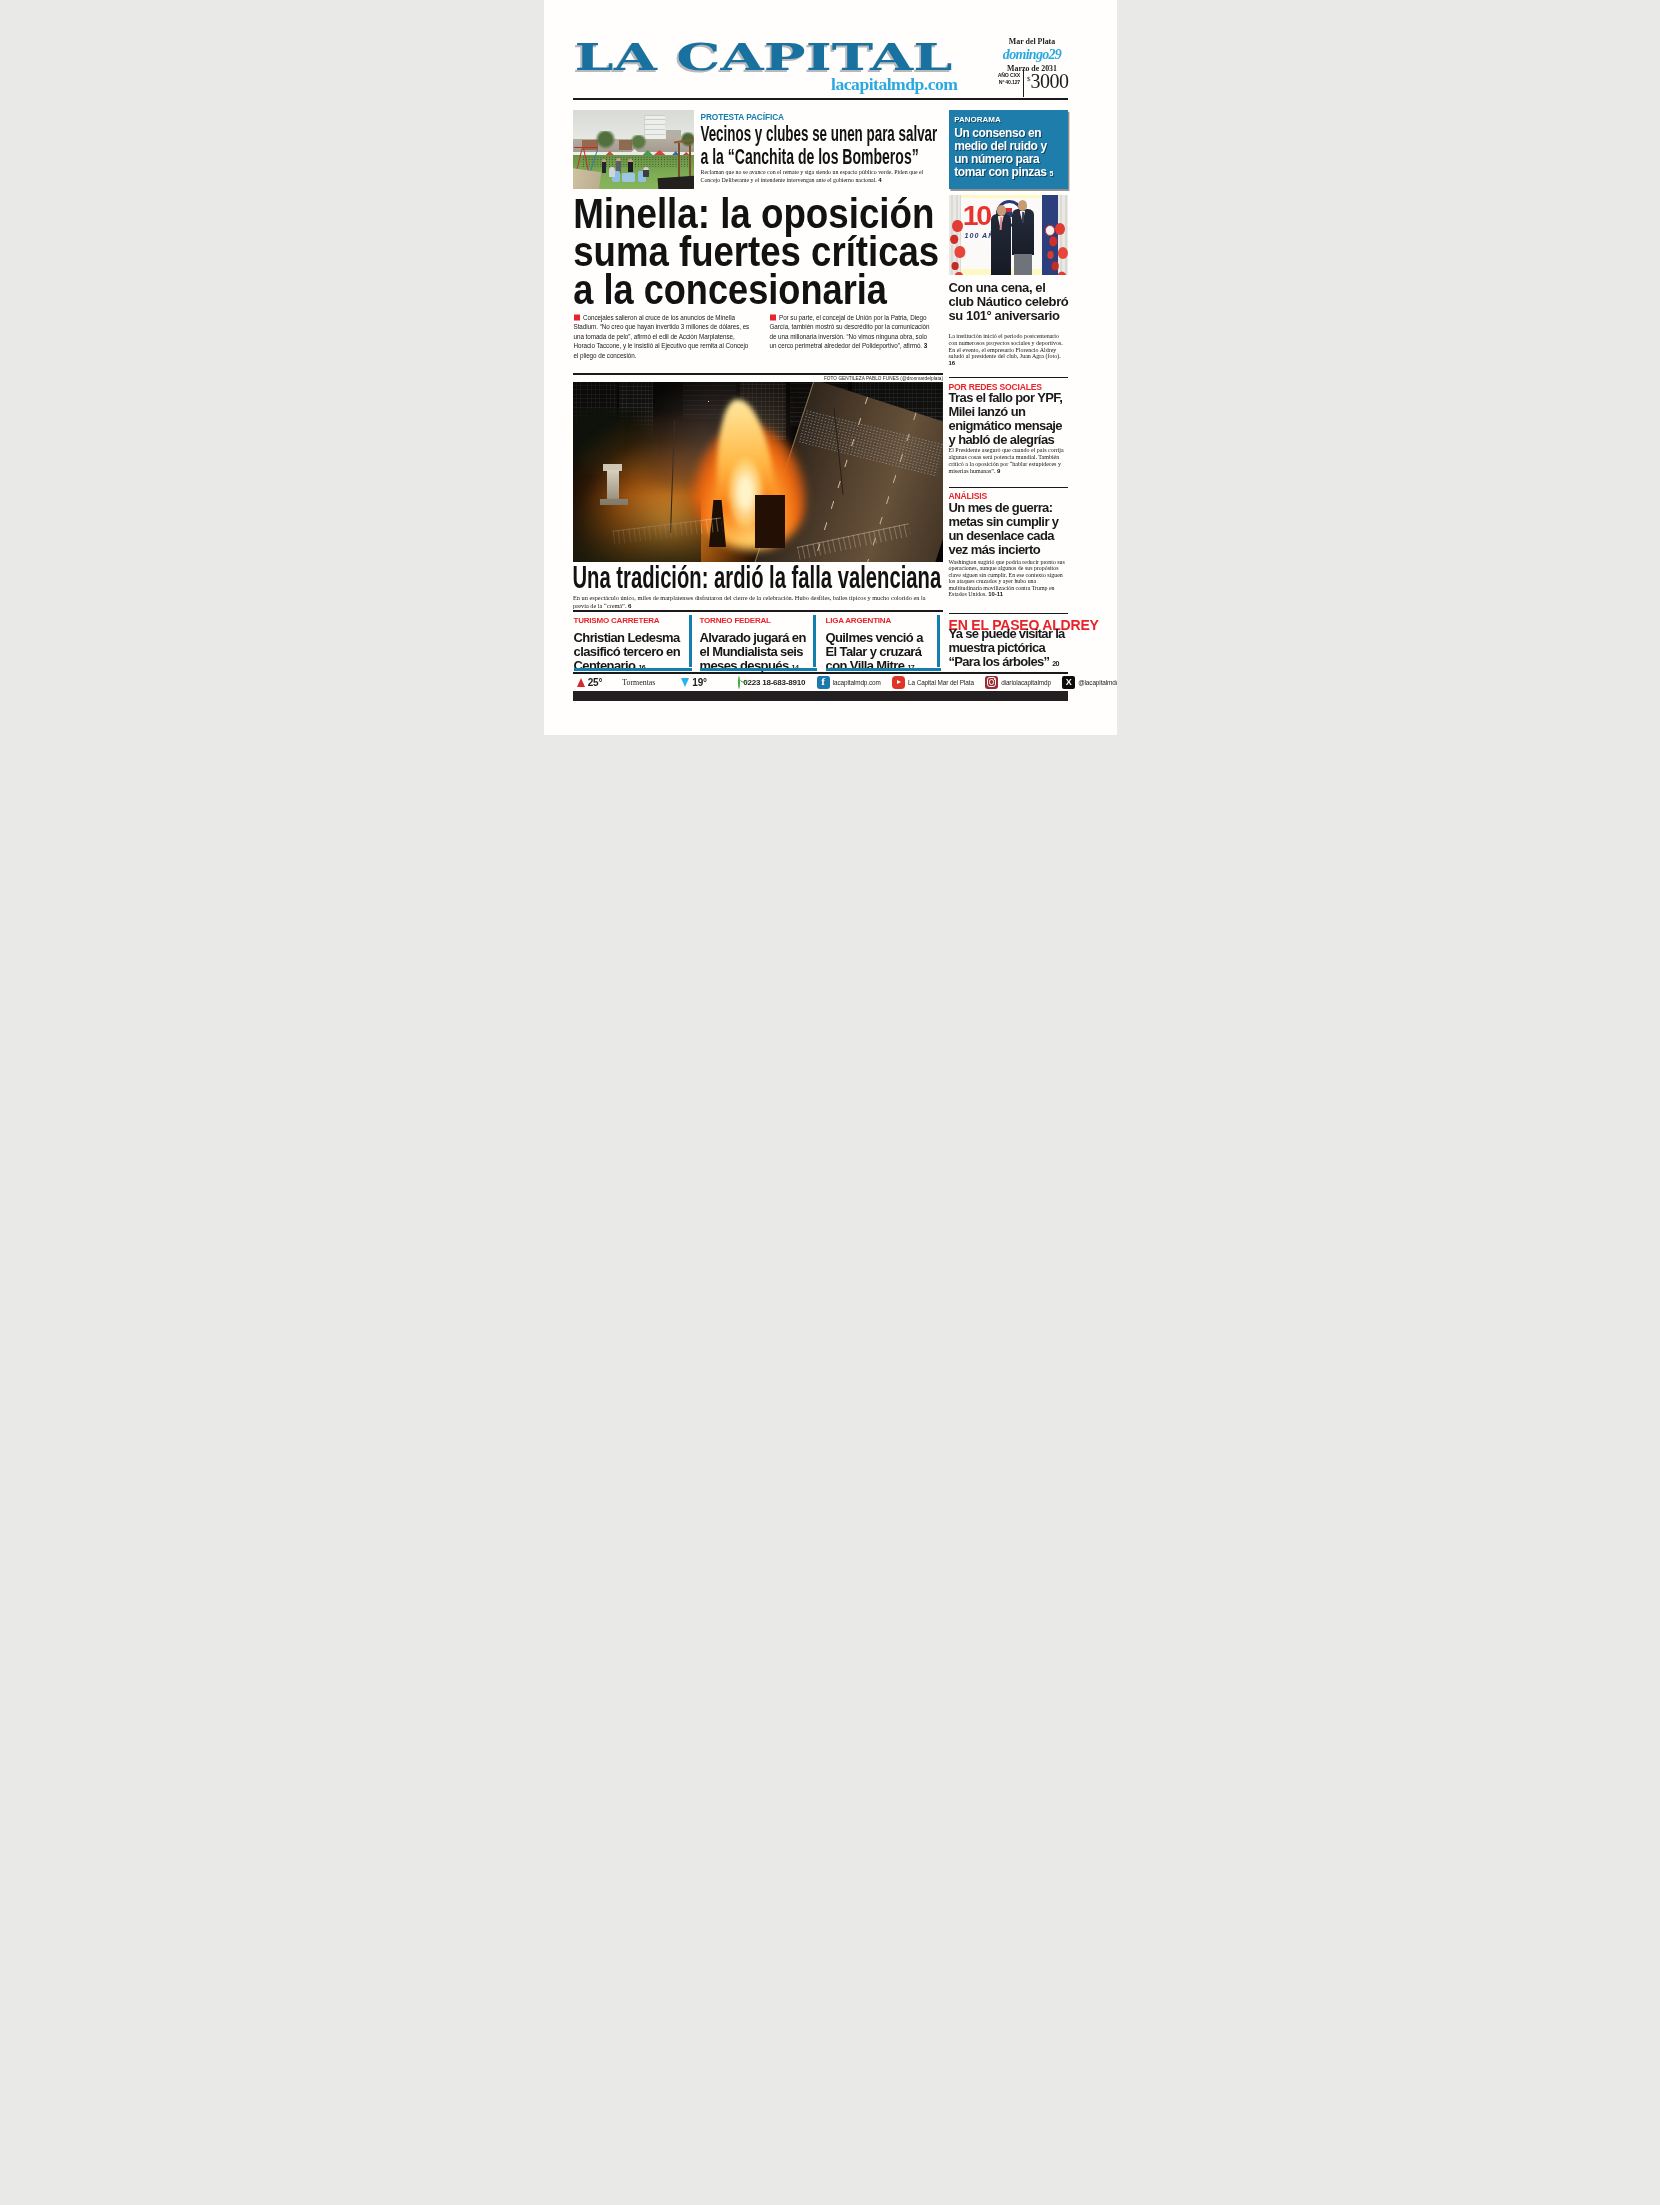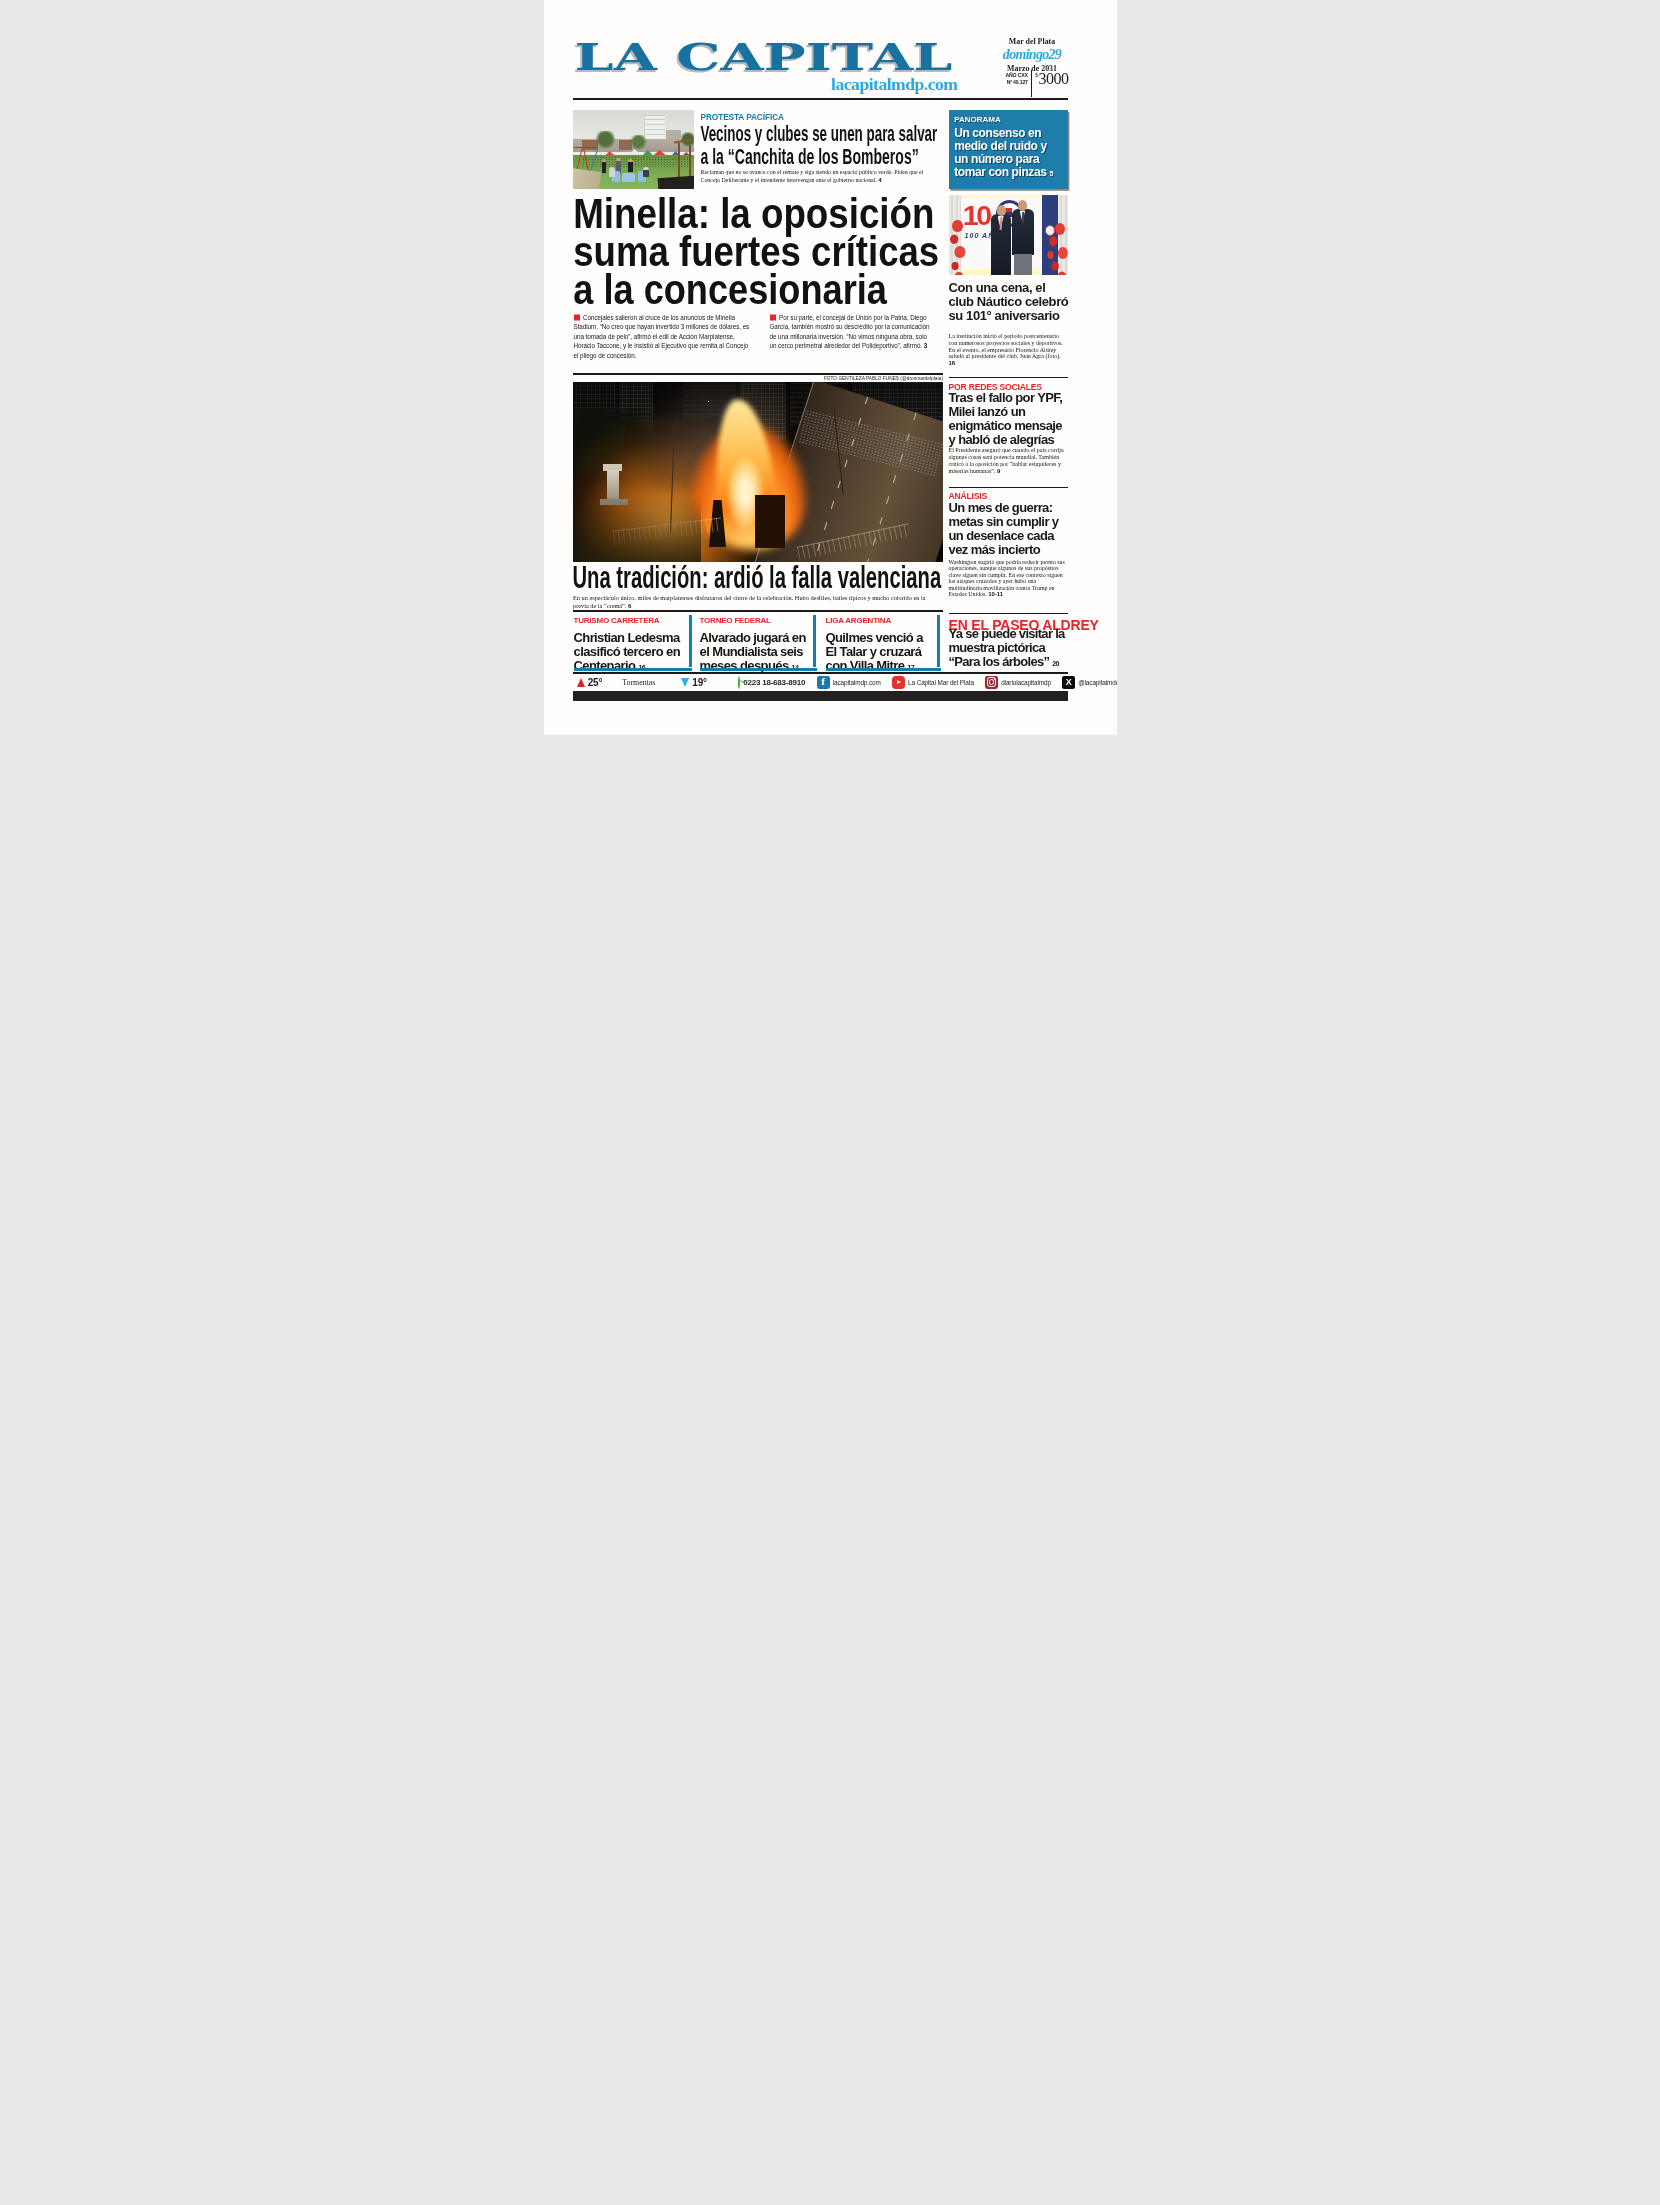--- a/index.html
+++ b/index.html
@@ -14,21 +14,21 @@
   .m-city{font-family:"Liberation Serif",serif;font-weight:700;font-size:7.9px;}
   .m-day{font-family:"Liberation Serif",serif;font-style:italic;font-weight:700;
          font-size:14px;color:#2aa9e1;letter-spacing:-0.7px;margin-top:0.5px;}
   .m-month{font-family:"Liberation Serif",serif;font-weight:700;font-size:7.9px;margin-top:1.4px;}
   .price-row{position:absolute;left:450px;top:70px;width:75px;display:flex;align-items:flex-start;}
   .ed-block{width:35px;text-align:right;font-weight:700;font-size:5.2px;line-height:1.3;
             letter-spacing:-0.2px;padding-right:3.3px;padding-top:1.9px;}
   .price-divider{width:1px;height:27px;background:#1d1d1b;}
   .price{padding-left:2.9px;font-family:"Liberation Serif",serif;white-space:nowrap;}
   .price .sym{font-size:7.1px;vertical-align:6.7px;}
-  .price .num{font-size:16px;letter-spacing:-0.5px;}
+  .price .num{font-size:20px;letter-spacing:-0.5px;}
   .rule{position:absolute;background:#1a1a19;}
   
   .kicker{font-weight:700;letter-spacing:-0.1px;}
   .kicker-teal{color:#137dab;font-size:8.3px;}
   .kicker-red{color:#e8232a;font-size:8px;letter-spacing:-0.2px;}
   .deck{font-family:"Liberation Serif",serif;font-size:5.9px;line-height:1.2;color:#141412;}
   .deck .pg{font-family:"Liberation Sans",sans-serif;font-weight:700;font-size:6.2px;}
   .pg-s{font-size:7.1px;font-weight:700;}
   
   .panorama{position:absolute;left:405px;top:110px;width:119px;height:79px;background:#1f7dab;

